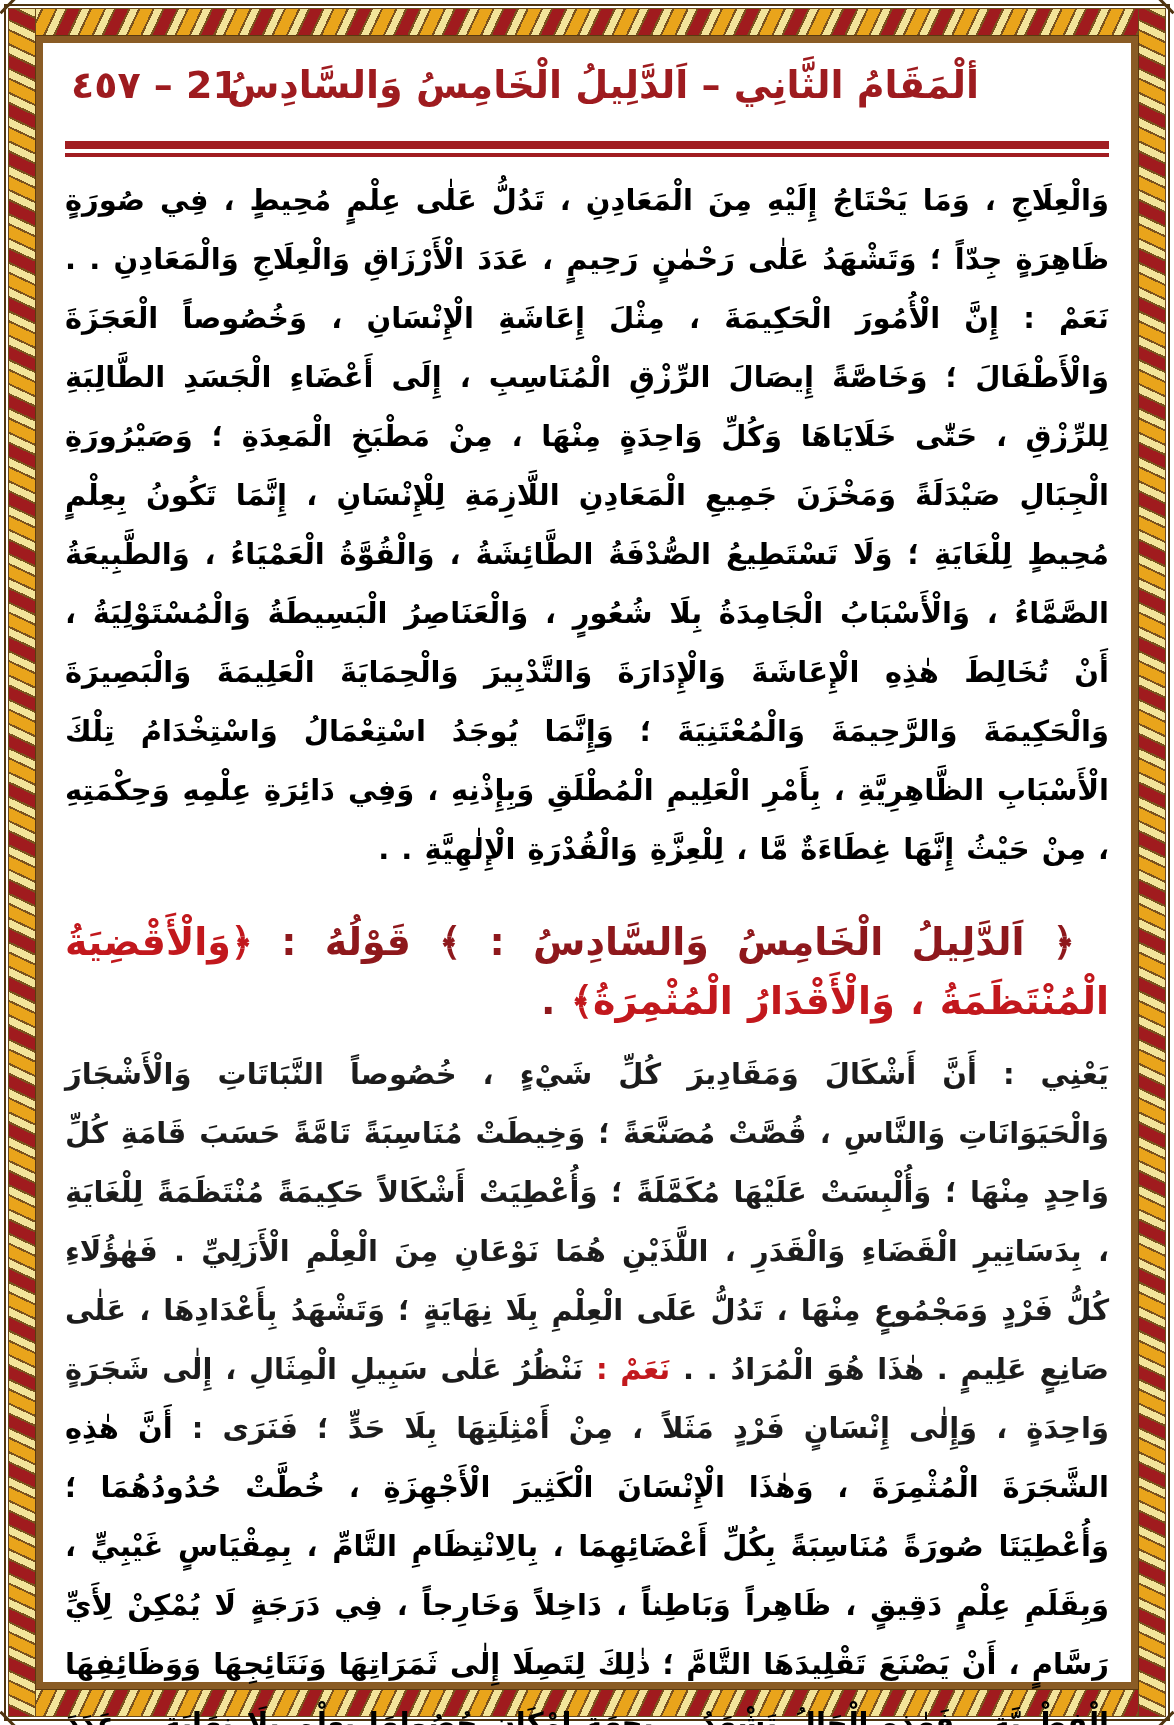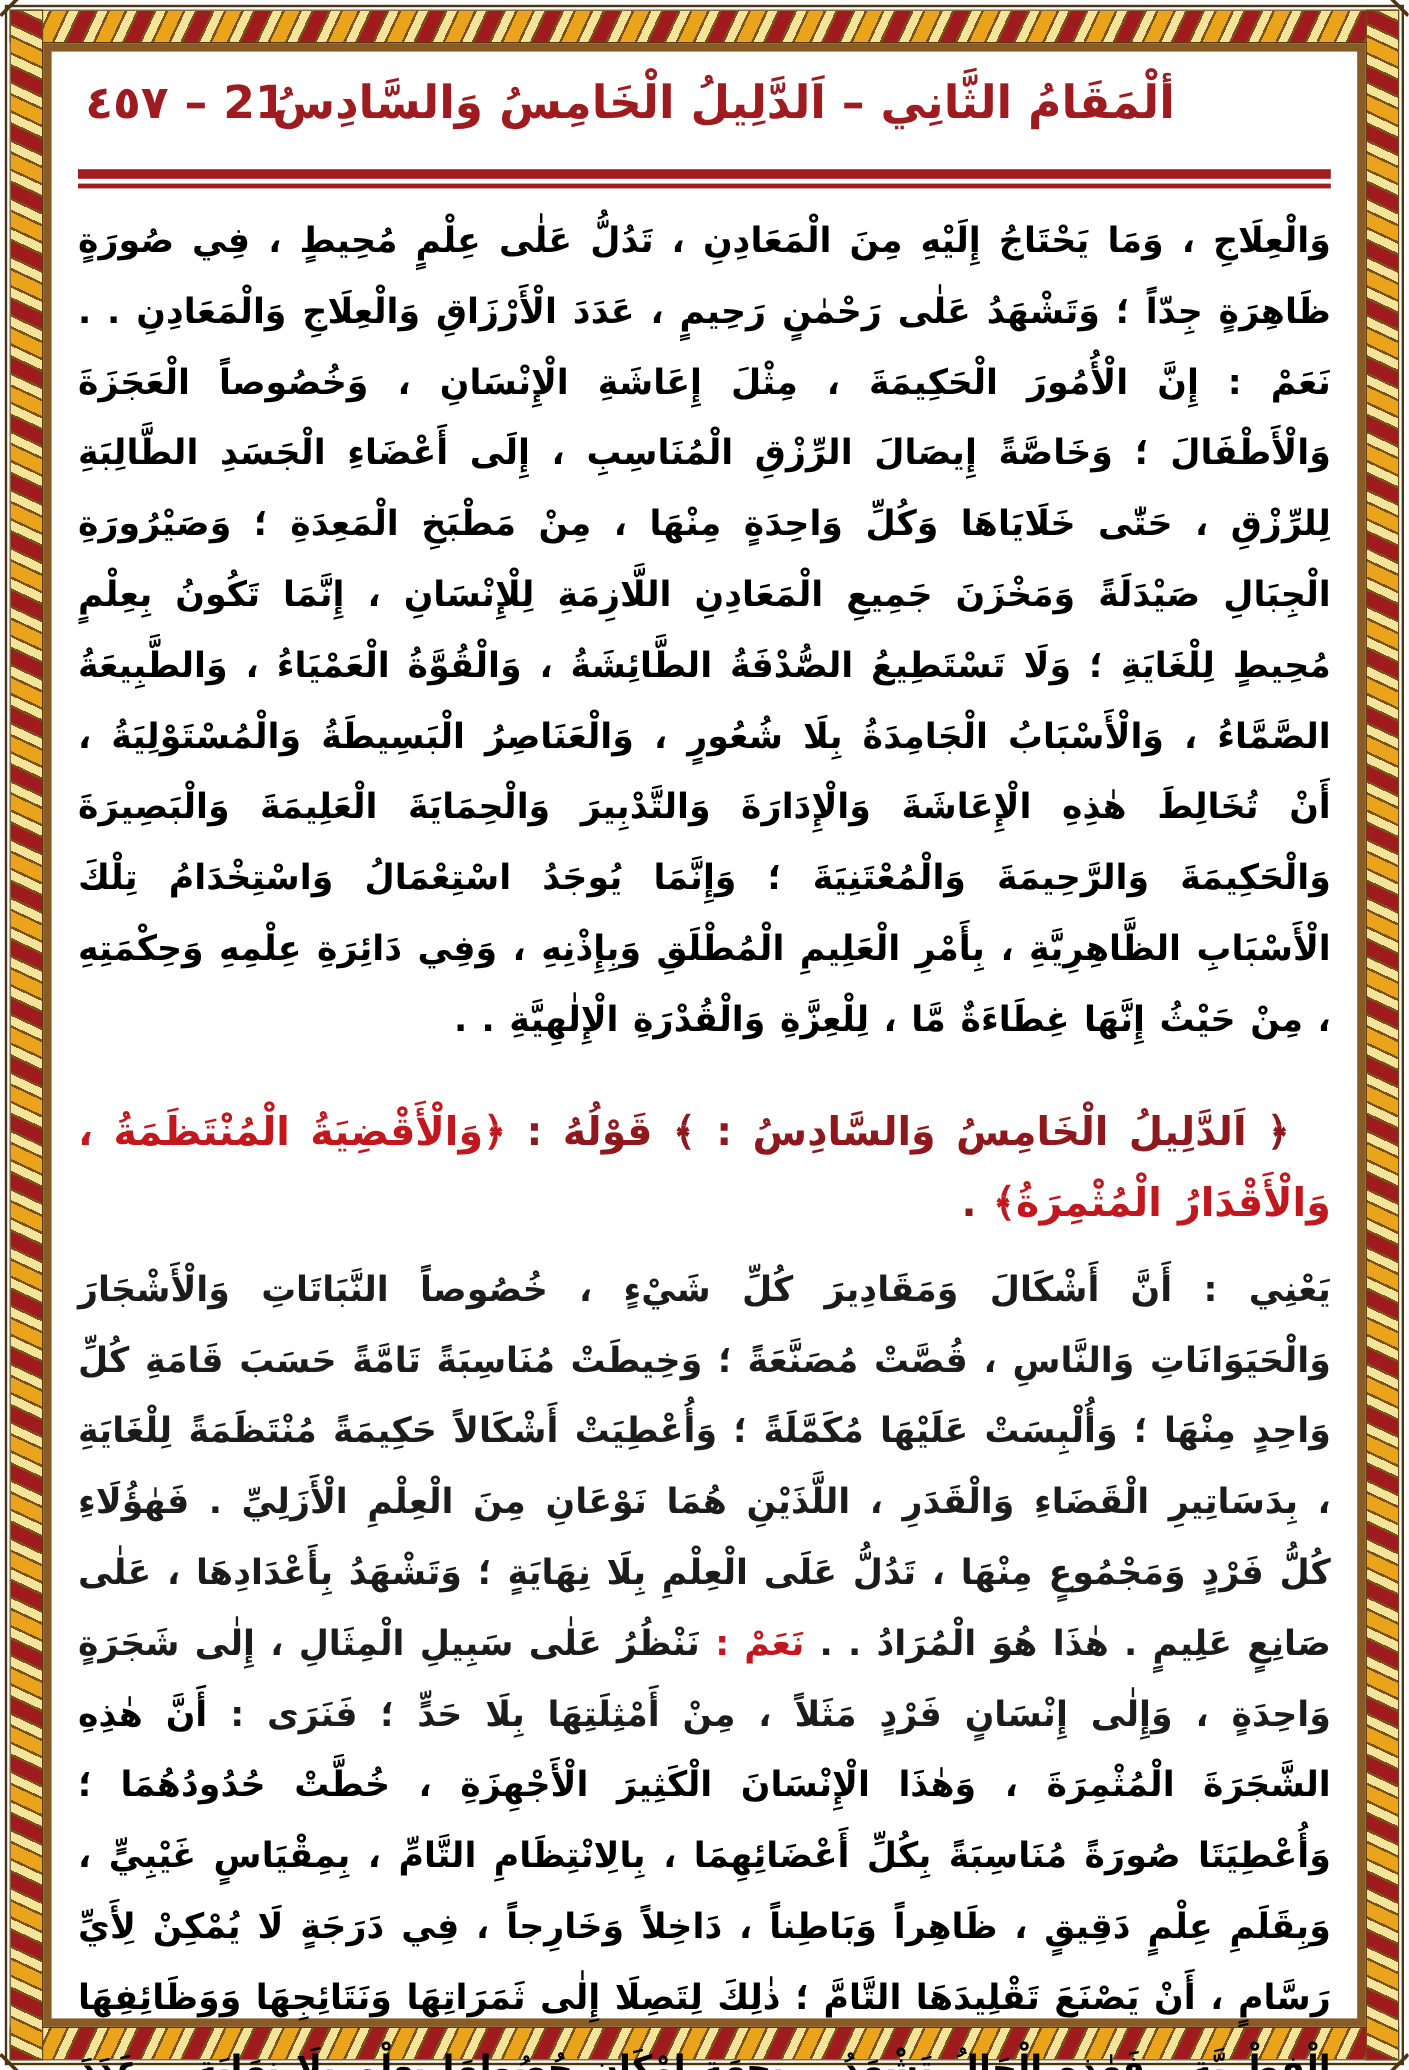--- a/index.html
+++ b/index.html
@@ -77,21 +77,21 @@
   .divider .thick{height:8px;background:#a11d21;}
   .divider .thin{height:4px;background:#a11d21;margin-top:4px;}
   .body-text{
     font-size:29px;font-weight:bold;
     line-height:59px;
     text-align:justify;
     color:#a11d21;
     word-spacing:2px;
   }
   p.para{margin:14px 0 0 0;}
-  p.para-heading{margin:34px 0 0 0;text-indent:34px;font-size:33px;}
+  p.para-heading{margin:34px 0 0 0;text-indent:34px;font-size:38px;}
   .seg-maroon{color:#000000;}
   .seg-dark{color:#8e181c;}
   .seg-bright{color:#c2181d;}
   .seg-black{color:#1c1c1c;}
 </style>
 </head>
 <body>
 
 <div class="page">
 

